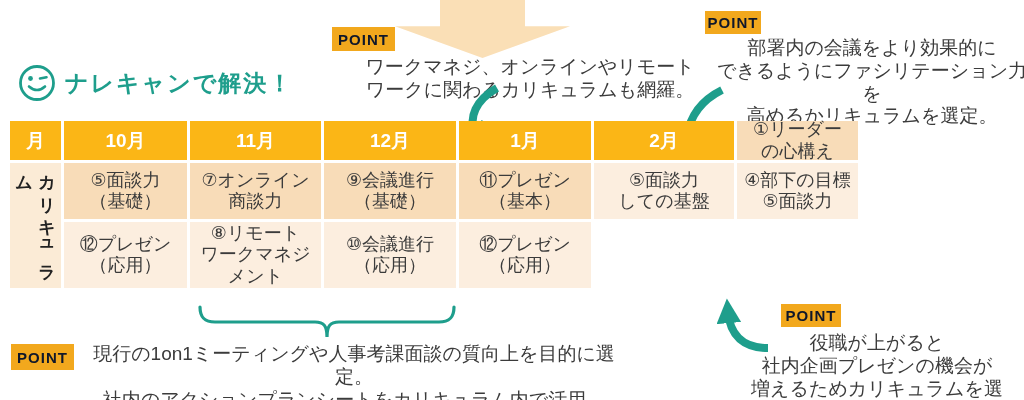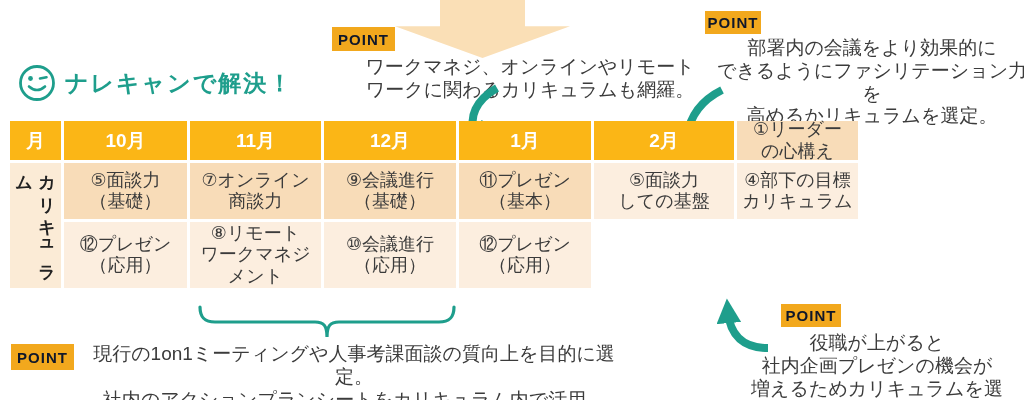--- a/index.html
+++ b/index.html
@@ -126,21 +126,21 @@
     <div class="td row1">⑦オンライン
 商談力</div>
     <div class="td row1">⑨会議進行
 （基礎）</div>
     <div class="td row1">⑪プレゼン
 （基本）</div>
 
     <div class="td row2">⑤面談力
 しての基盤</div>
     <div class="td row2">④部下の目標
-カリキュラム</div>
+⑤面談力</div>
     <div class="td row2">⑫プレゼン
 （応用）</div>
     <div class="td row2">⑧リモート
 ワークマネジ
 メント</div>
     <div class="td row2">⑩会議進行
 （応用）</div>
     <div class="td row2">⑫プレゼン
 （応用）</div>
   </div>

